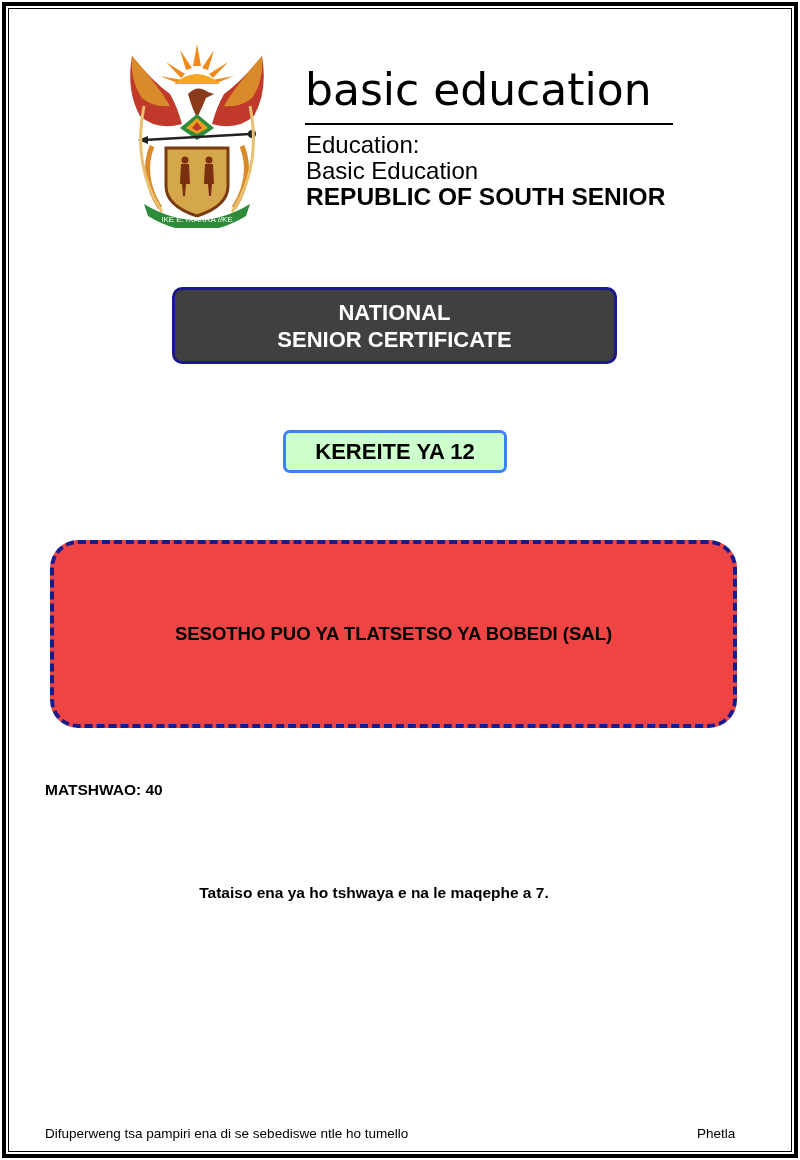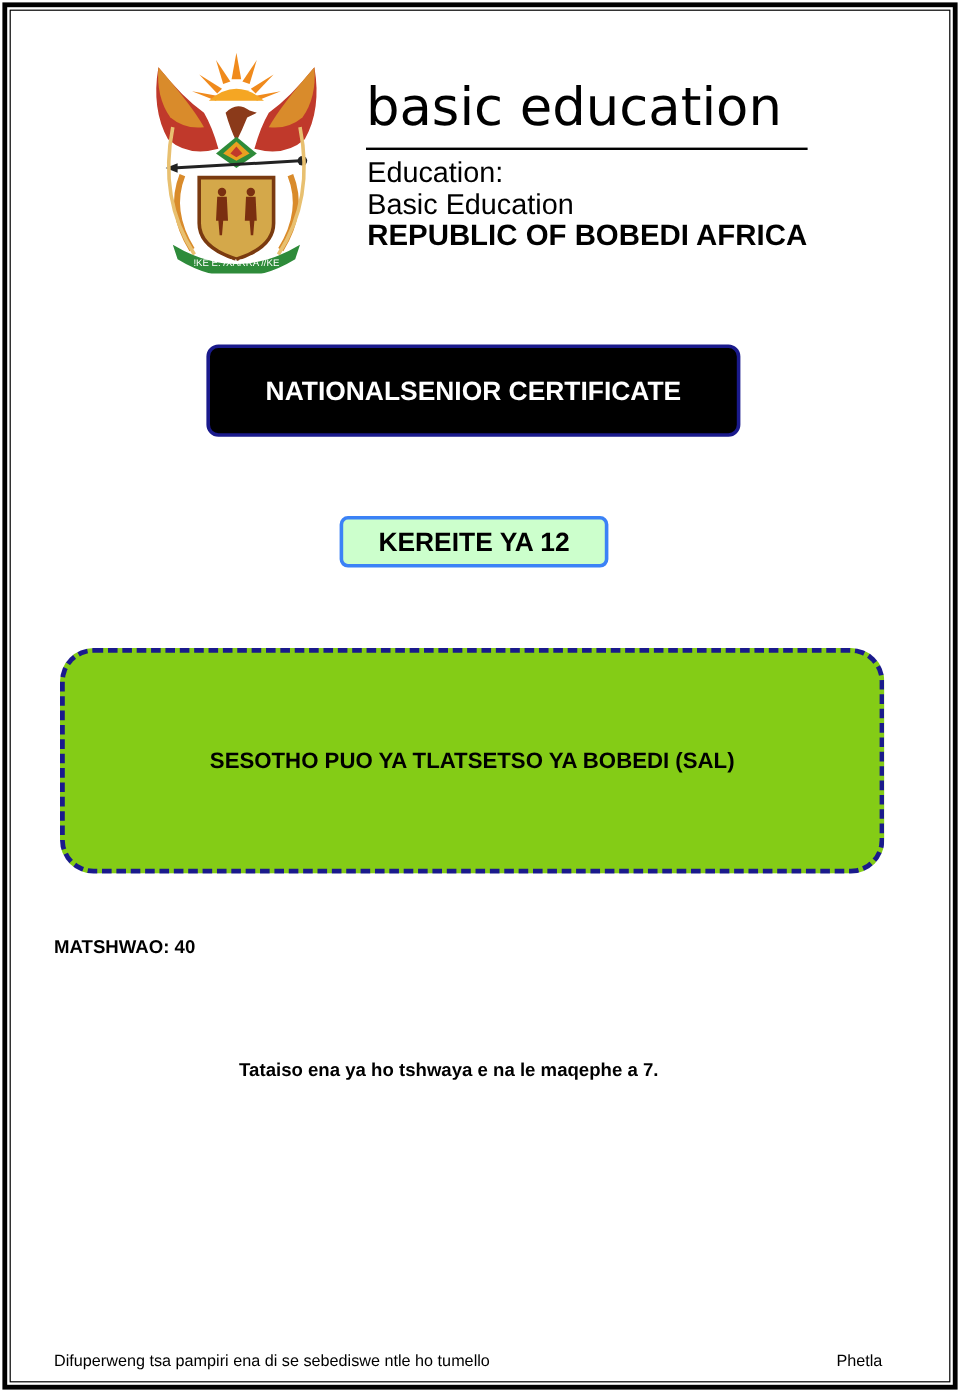--- a/index.html
+++ b/index.html
@@ -30,37 +30,37 @@
     .dept-line {
       position: absolute; left: 306px; font-size: 24px; line-height: 1;
     }
     .dept-line.l1 { top: 133px; }
     .dept-line.l2 { top: 159px; }
     .dept-line.l3 { top: 185px; font-weight: bold; font-size: 24.5px; }
 
     
     .nsc-box {
       position: absolute; left: 172px; top: 287px; width: 445px; height: 77px;
-      background: #000000; border: 3px solid #1a1a8c; border-radius: 10px;
-      display: flex; flex-direction: row; align-items: center; justify-content: center;
+      background: #404040; border: 3px solid #1a1a8c; border-radius: 10px;
+      display: flex; flex-direction: column; align-items: center; justify-content: center;
       color: #fff; font-weight: bold; font-size: 22px; line-height: 27px; text-align: center;
     }
 
     
     .grade-box {
       position: absolute; left: 283px; top: 430px; width: 224px; height: 43px;
       background: #ccffcc; border: 3px solid #3b82f6; border-radius: 7px;
       display: flex; align-items: center; justify-content: center;
       font-weight: bold; font-size: 22px;
     }
 
     
     .subject-box {
       position: absolute; left: 50px; top: 540px; width: 687px; height: 188px;
-      background: #84cc16; border: 4px dashed #1a1a8c; border-radius: 28px;
+      background: #ef4444; border: 4px dashed #1a1a8c; border-radius: 28px;
       display: flex; flex-direction: column; align-items: center; justify-content: center;
       font-weight: bold; font-size: 18.5px;
     }
     .subject-line { height: 42px; line-height: 42px; text-align: center; }
 
     .marks {
       position: absolute; left: 45px; top: 764px; font-weight: bold; font-size: 15.5px; margin-top: 17px;
     }
     .page-note {
       position: absolute; left: 0; width: 748px; top: 884px; text-align: center;
@@ -122,21 +122,21 @@
   </g>
 
   <path d="M22,168 Q75,200 128,168 L124,180 Q75,210 26,180 Z" fill="#2e8b3a"></path>
   <text x="75" y="186" text-anchor="middle" font-family="Liberation Sans, sans-serif" font-size="8" fill="#ffffff">!KE E: /XARRA //KE</text>
 </svg>
 
 <div class="brand-title">basic education</div>
 <div class="brand-rule"></div>
 <div class="dept-line l1">Education:</div>
 <div class="dept-line l2">Basic Education</div>
-<div class="dept-line l3">REPUBLIC OF BOBEDI AFRICA</div>
+<div class="dept-line l3">REPUBLIC OF SOUTH SENIOR</div>
 
 <div class="nsc-box">
   <div>NATIONAL</div>
   <div>SENIOR CERTIFICATE</div>
 </div>
 
 <div class="grade-box">
   <span>KEREITE YA 12</span>
 </div>
 

